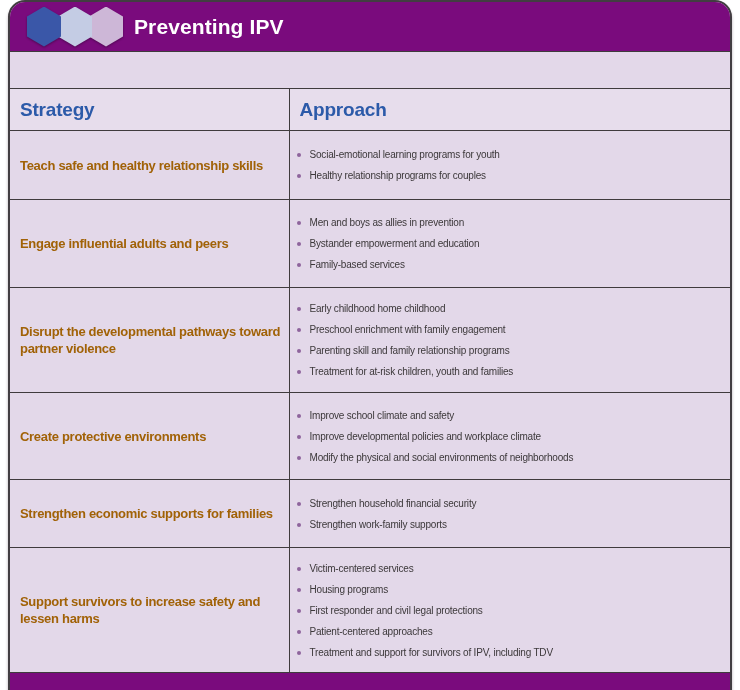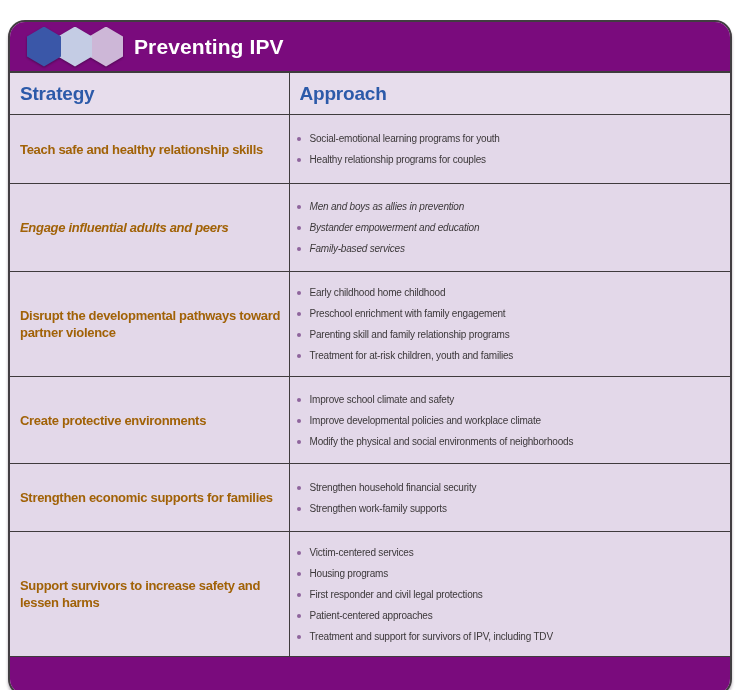--- a/index.html
+++ b/index.html
@@ -5,21 +5,21 @@
   html, body {
     margin: 0;
     padding: 0;
     background: #ffffff;
     font-family: "Liberation Sans", sans-serif;
   }
   .page {
     width: 740px;
     height: 690px;
     box-sizing: border-box;
-    padding-top: 20px;
+    padding-top: 0;
   }
   .card {
     width: 724px;
     margin: 0 auto;
     box-sizing: border-box;
     border: 2px solid #423d41;
     border-radius: 17px;
     overflow: hidden;
     background: #e3d8e9;
     box-shadow: 0 3px 3px rgba(40,20,40,0.35);
@@ -50,20 +50,21 @@
     color: #ffffff;
     font-size: 21px;
     font-weight: bold;
     margin: 0 0 0 11px;
     letter-spacing: 0.1px;
   }
   table.ipv-table {
     width: 100%;
     border-collapse: collapse;
     table-layout: fixed;
+    margin-top: 36px;
   }
   table.ipv-table col.col-strategy { width: 279px; }
   table.ipv-table th, table.ipv-table td {
     border: 1px solid #3f3b3d;
     border-left: none;
     border-right: none;
     vertical-align: middle;
     box-sizing: border-box;
   }
   table.ipv-table th:first-child, table.ipv-table td:first-child {
@@ -108,21 +109,21 @@
   }
   .bullet {
     width: 4px;
     height: 4px;
     border-radius: 50%;
     background: #8e649c;
     flex: 0 0 auto;
     margin: 9px 9px 0 1px;
   }
   tbody tr:nth-child(1) td { height: 69px; }
-  tbody tr:nth-child(2) td { height: 88px; font-style: italic; }
+  tbody tr:nth-child(2) td { height: 88px; }
   tbody tr:nth-child(3) td { height: 105px; }
   tbody tr:nth-child(4) td { height: 87px; }
   tbody tr:nth-child(5) td { height: 68px; }
   tbody tr:nth-child(6) td { height: 125px; }
   .card-footer {
     height: 37px;
     background: #7a0b7d;
   }
 </style>
 </head>

